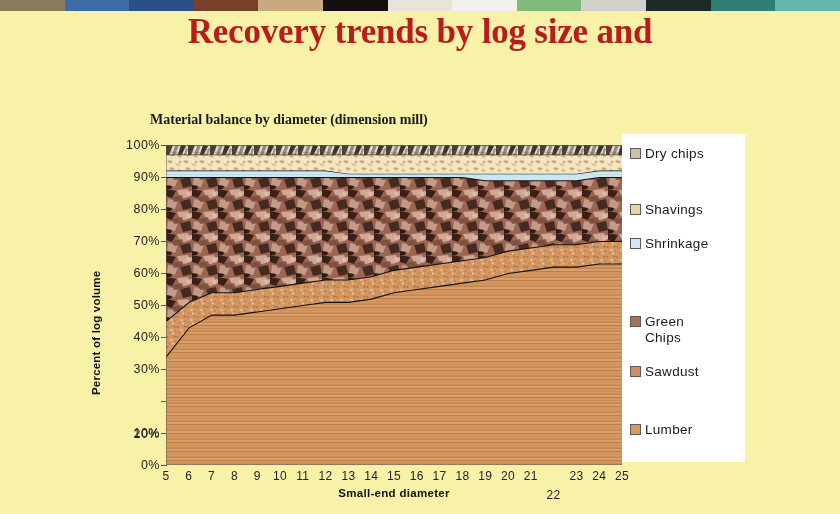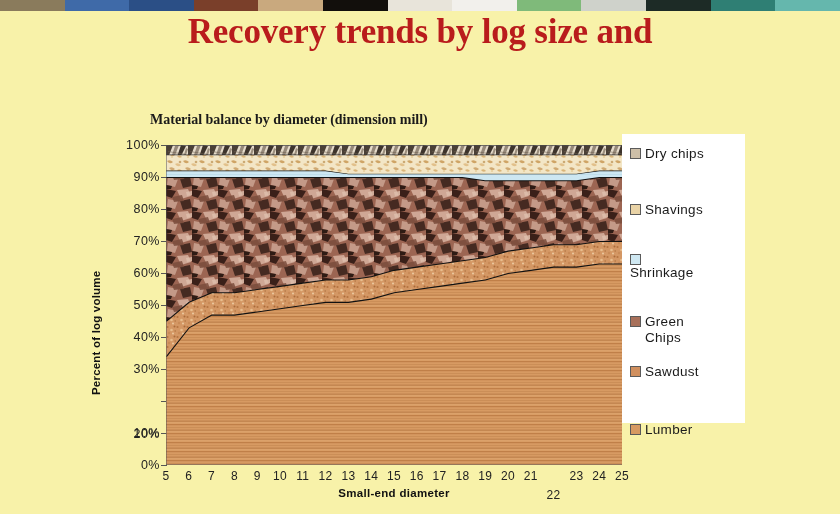--- a/index.html
+++ b/index.html
@@ -28,21 +28,21 @@
   
   #subtitle{
     position:absolute;left:150px;top:112px;width:470px;
     color:#1a1a1a;
     font-family:"Liberation Serif", serif;
     font-weight:bold;font-size:14px;
   }
 
   
   #legend{
-    position:absolute;left:622px;top:134px;width:123px;height:289px;
+    position:absolute;left:622px;top:134px;width:123px;height:328px;
     background:#ffffff;
   }
   .lg-item{position:absolute;left:8px;display:flex;align-items:flex-start;}
   .lg-sw{width:11px;height:11px;margin-right:4px;margin-top:2px;flex:none;
          border:1px solid #5a5a5a;box-sizing:border-box;}
   .lg-tx{font-size:13.5px;color:#1a1a1a;line-height:16px;white-space:pre-line;letter-spacing:.3px;}
 
   
   #plotwrap{position:absolute;left:166px;top:145px;width:456px;height:320px;}
   #plotsvg{display:block;}
@@ -224,21 +224,21 @@
 
   <div id="legend">
       <div class="lg-item" style="top: 12px;">
         <span class="lg-sw" style="background: rgb(205, 191, 168);"></span>
         <span class="lg-tx">Dry chips</span>
       </div>
       <div class="lg-item" style="top: 68px;">
         <span class="lg-sw" style="background: rgb(233, 211, 166);"></span>
         <span class="lg-tx">Shavings</span>
       </div>
-      <div class="lg-item" style="top: 118px; flex-direction: column;">
+      <div class="lg-item" style="top: 102px;">
         <span class="lg-sw" style="background: rgb(207, 232, 242);"></span>
         <span class="lg-tx">Shrinkage</span>
       </div>
       <div class="lg-item" style="top: 180px;">
         <span class="lg-sw" style="background: rgb(168, 112, 90);"></span>
         <span class="lg-tx">Green
 Chips</span>
       </div>
       <div class="lg-item" style="top: 230px;">
         <span class="lg-sw" style="background: rgb(208, 143, 94);"></span>

